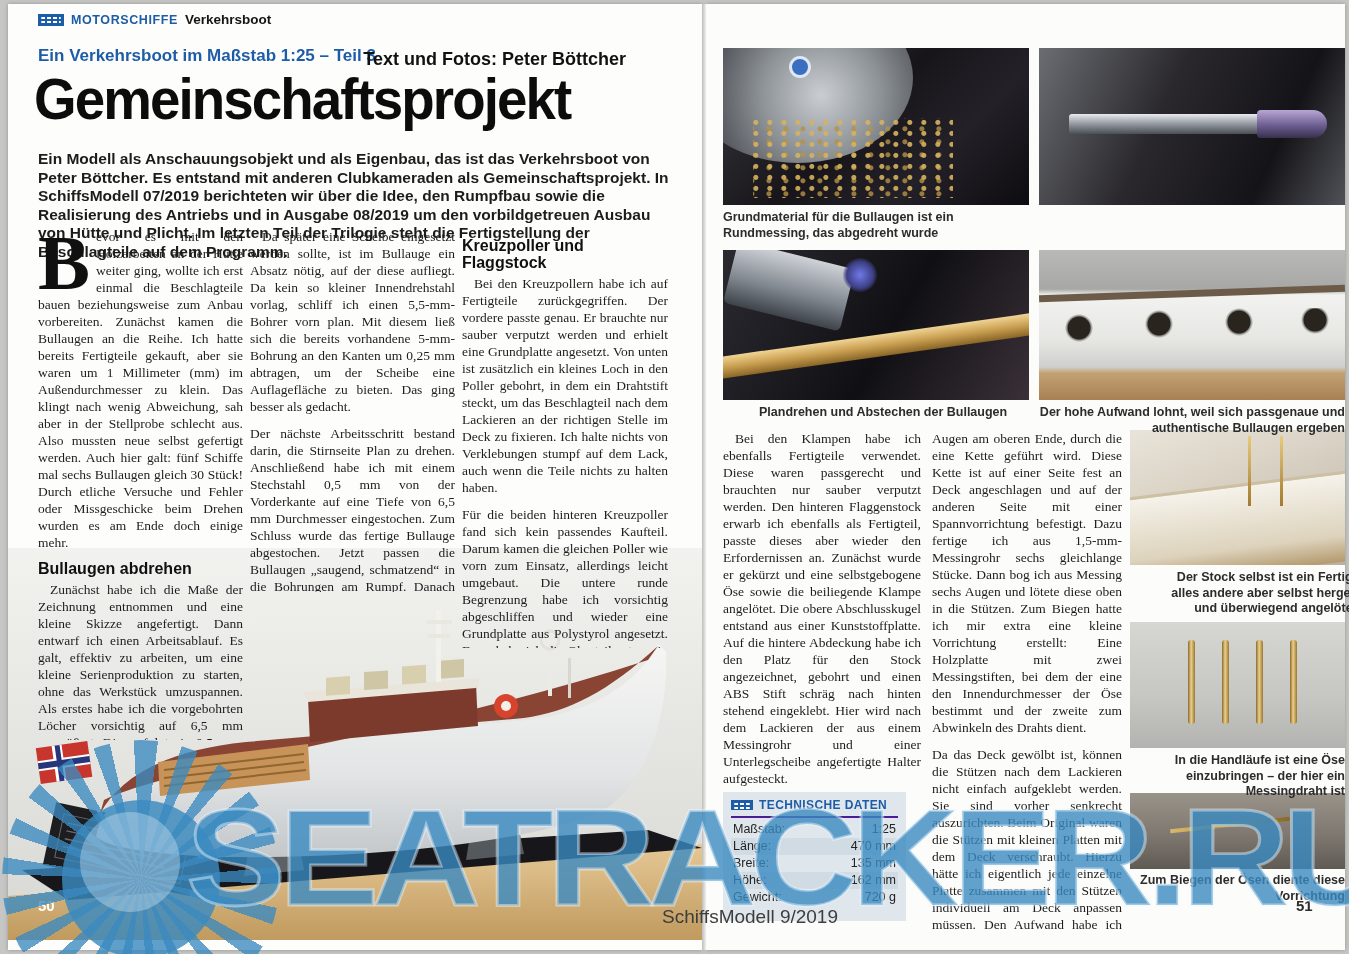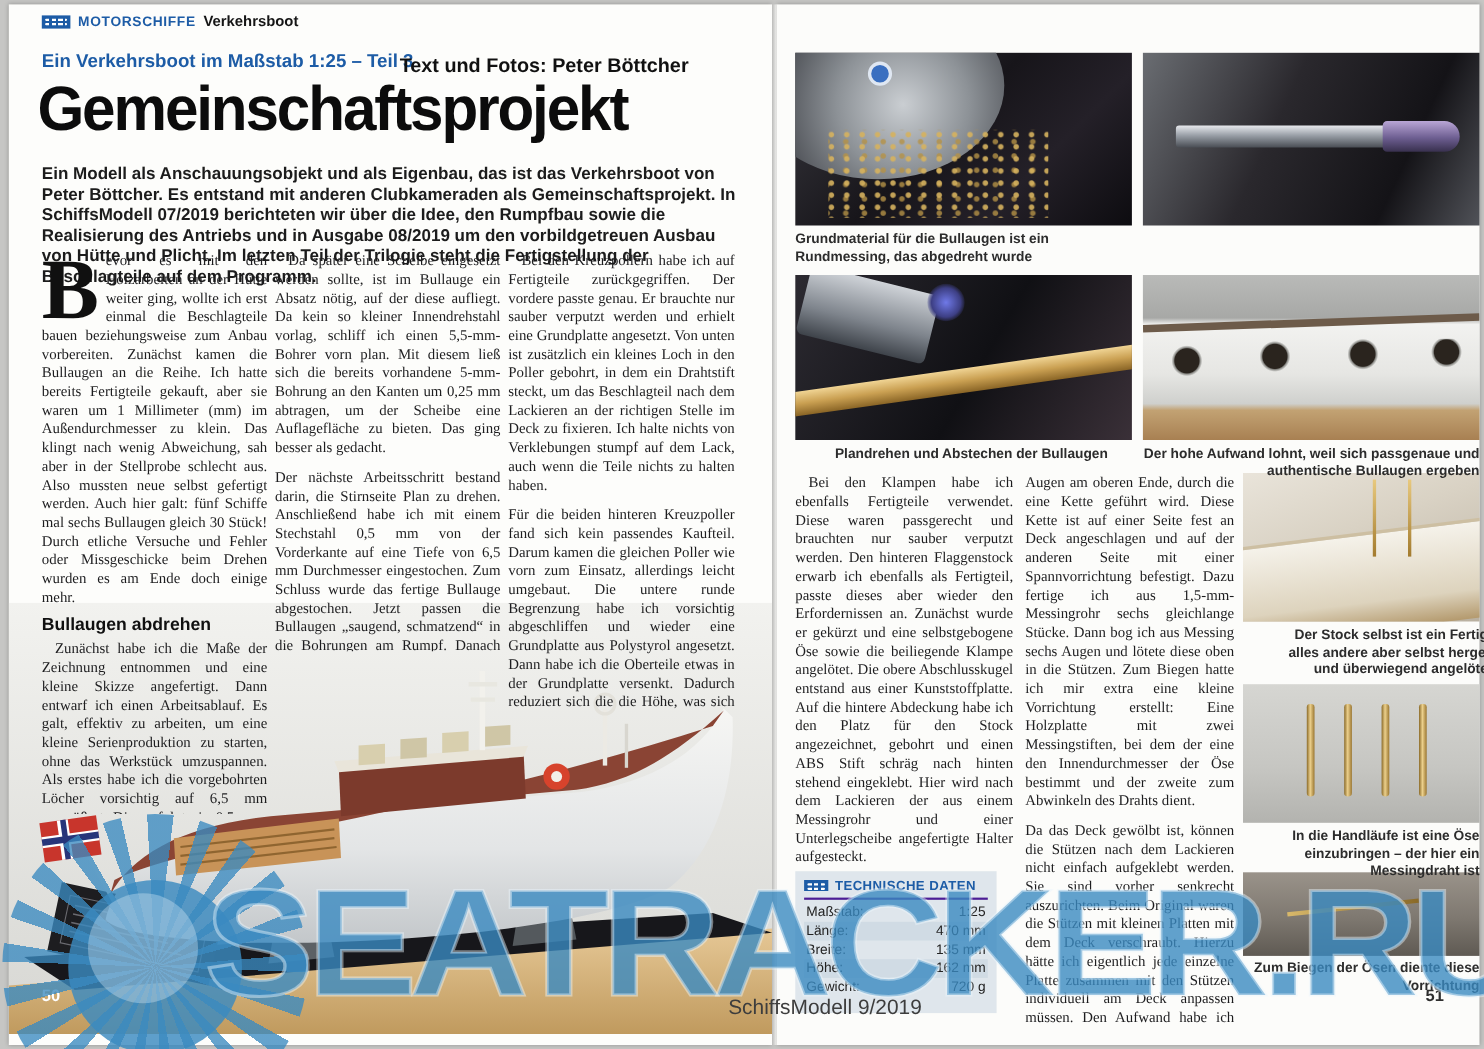--- a/index.html
+++ b/index.html
@@ -159,20 +159,21 @@
     <h3>Bullaugen abdrehen</h3>
     <p class="indent">Zunächst habe ich die Maße der Zeichnung entnommen und eine kleine Skizze angefertigt. Dann entwarf ich einen Arbeitsablauf. Es galt, effektiv zu arbeiten, um eine kleine Serienproduktion zu starten, ohne das Werkstück umzuspannen. Als erstes habe ich die vorgebohrten Löcher vorsichtig auf 6,5 mm vergrößert. Dies erfolgte in 0,5-mm-Schritten, damit die Bohrung nicht ausreißt. Anschließend nahm ich ein passendes Rundmessing, drehte dieses auf einen Außendurchmesser von 8 mm ab und bohrte es auf 5 mm auf, und zwar so tief wie möglich, um die Arbeitsgänge zu reduzieren.</p>
   </div>
 
   <div class="col c2">
     <p class="indent">Da später eine Scheibe eingesetzt werden sollte, ist im Bullauge ein Absatz nötig, auf der diese aufliegt. Da kein so kleiner Innendrehstahl vorlag, schliff ich einen 5,5-mm-Bohrer vorn plan. Mit diesem ließ sich die bereits vorhandene 5-mm-Bohrung an den Kanten um 0,25 mm abtragen, um der Scheibe eine Auflagefläche zu bieten. Das ging besser als gedacht.</p>
     <p class="indent">Der nächste Arbeitsschritt bestand darin, die Stirnseite Plan zu drehen. Anschließend habe ich mit einem Stechstahl 0,5 mm von der Vorderkante auf eine Tiefe von 6,5 mm Durchmesser eingestochen. Zum Schluss wurde das fertige Bullauge abgestochen. Jetzt passen die Bullaugen „saugend, schmatzend“ in die Bohrungen am Rumpf. Danach ging es von vorn los: Plan drehen, 0,5 mm einbohren, einstechen und am Ende wieder abstechen. Zwischendurch musste das Rohmaterial wieder vorbereitet werden. Also auf Maß drehen und mit 5 mm aufbohren. Das Umspannen der Drehstähle gelingt durch den Einsatz von Schnellwechsel-Stahlhaltern innerhalb von Sekunden.</p>
   </div>
 
   <div class="col c3">
+    <h3>Kreuzpoller und Flaggstock</h3>
     <p class="indent">Bei den Kreuzpollern habe ich auf Fertigteile zurückgegriffen. Der vordere passte genau. Er brauchte nur sauber verputzt werden und erhielt eine Grundplatte angesetzt. Von unten ist zusätzlich ein kleines Loch in den Poller gebohrt, in dem ein Drahtstift steckt, um das Beschlagteil nach dem Lackieren an der richtigen Stelle im Deck zu fixieren. Ich halte nichts von Verklebungen stumpf auf dem Lack, auch wenn die Teile nichts zu halten haben.</p>
     <p class="indent">Für die beiden hinteren Kreuzpoller fand sich kein passendes Kaufteil. Darum kamen die gleichen Poller wie vorn zum Einsatz, allerdings leicht umgebaut. Die untere runde Begrenzung habe ich vorsichtig abgeschliffen und wieder eine Grundplatte aus Polystyrol angesetzt. Dann habe ich die Oberteile etwas in der Grundplatte versenkt. Dadurch reduziert sich die die Höhe, was sich optisch positiv auswirkt. Sie wirken zierlicher. Als quasi Nebeneffekt traten die Poller unten ein wenig aus der Grundplatte heraus.</p>
   </div>
 
   <figure class="main-photo">
     <svg width="694" height="392" viewBox="0 0 694 392">
       <defs>
         <linearGradient id="bg" x1="0" y1="0" x2="0" y2="1">
           <stop offset="0" stop-color="#f2f2ef"></stop>
             <stop offset="1" stop-color="#d7d7d3"></stop>

